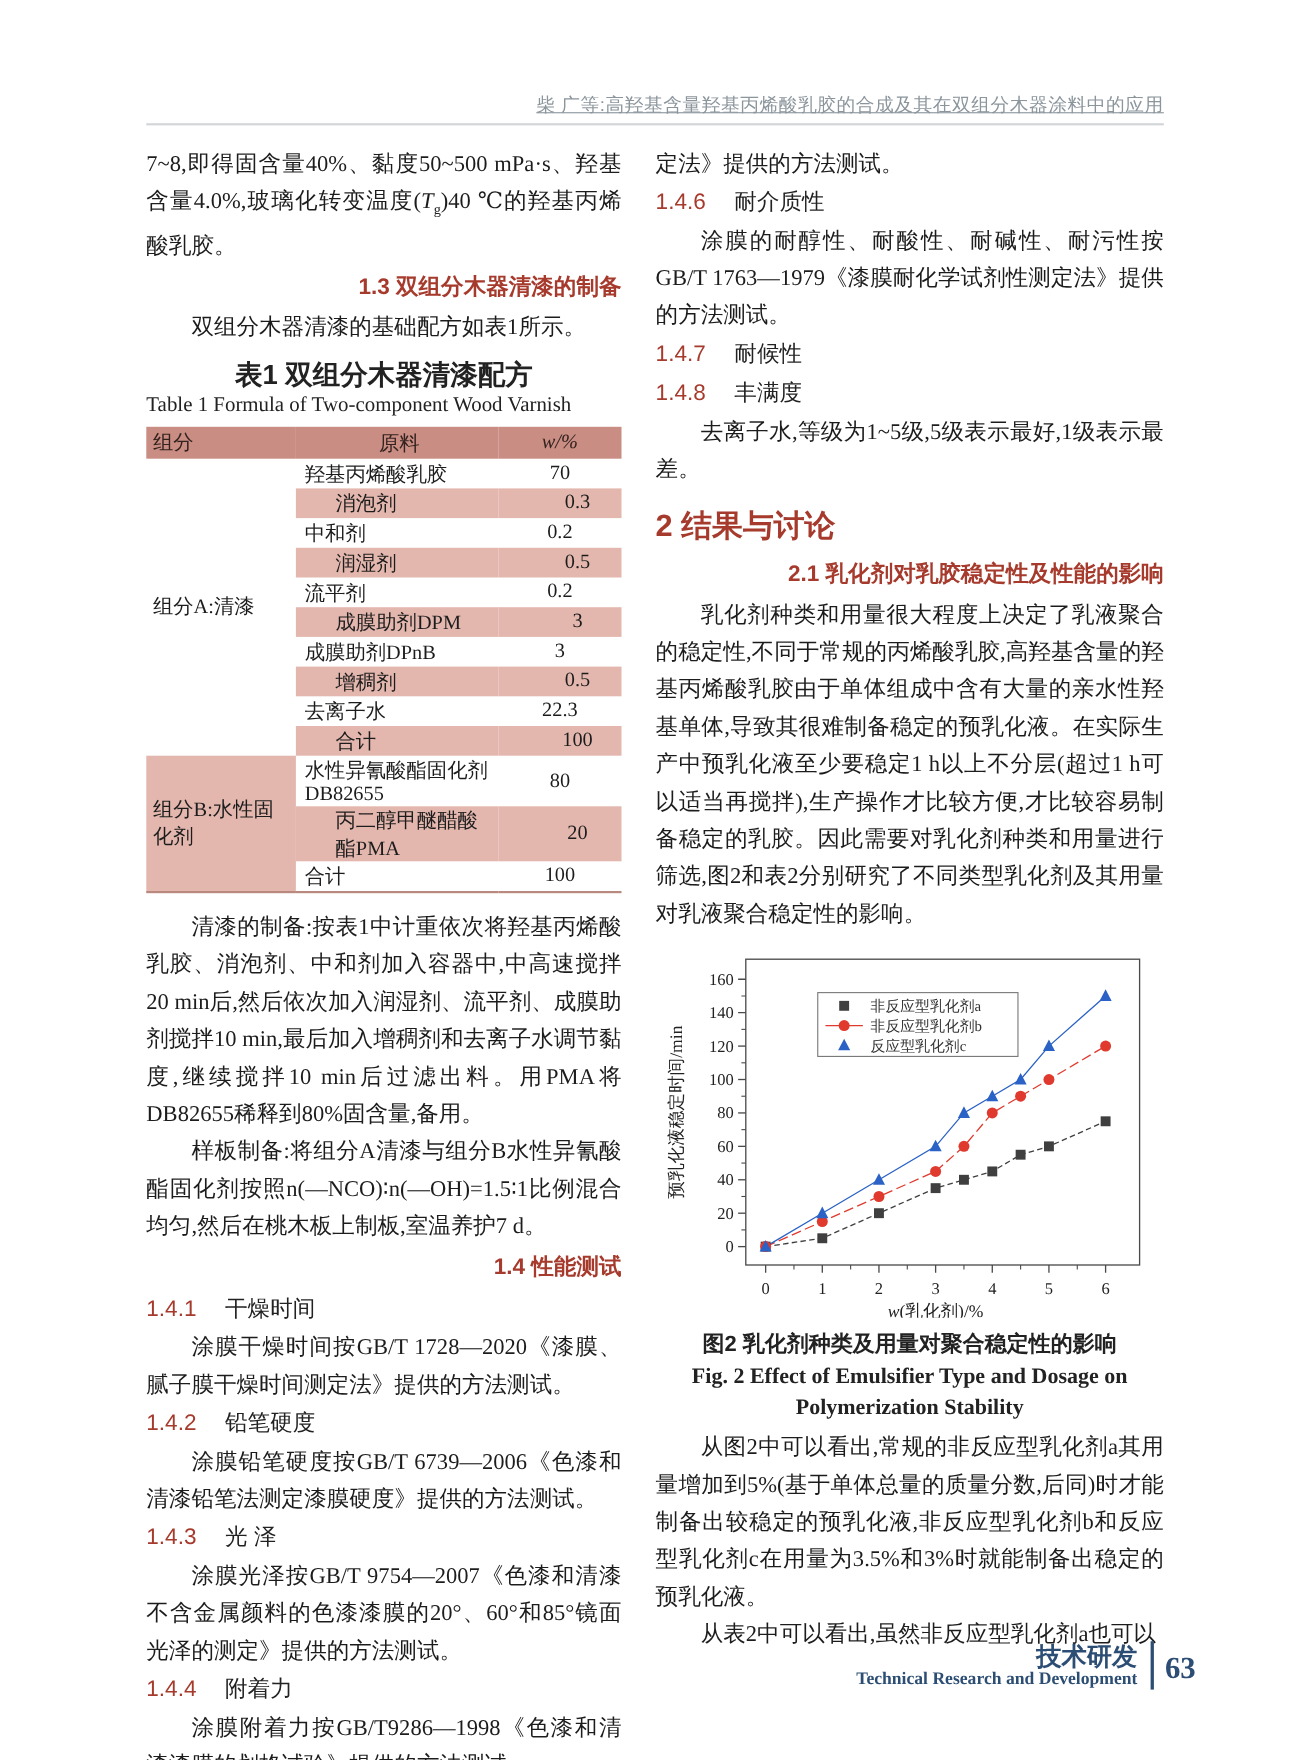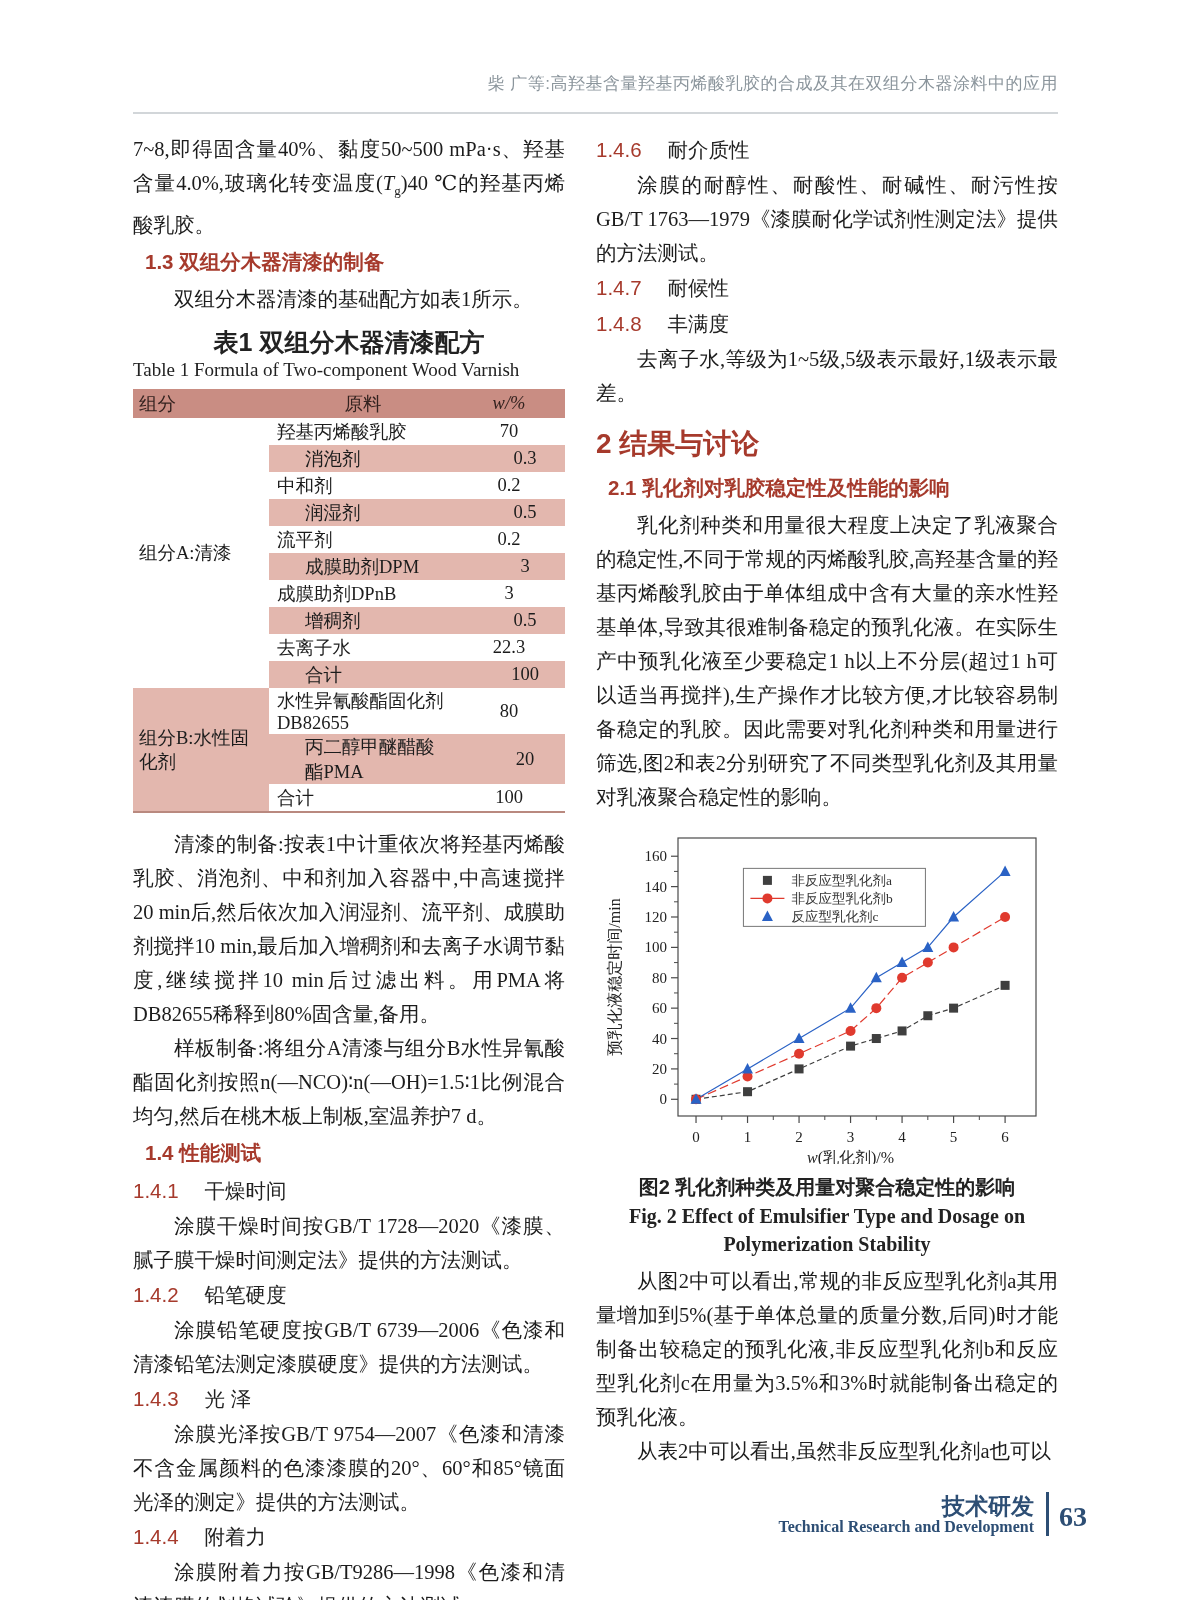--- a/index.html
+++ b/index.html
@@ -2,34 +2,35 @@
 <html><head>
 <meta charset="utf-8">
 <style>
   html,body{margin:0;padding:0;background:#ffffff;}
   .page{
     position:relative;width:1187px;height:1600px;background:#fff;
     font-family:"Liberation Serif","DejaVu Serif",serif;
     color:#1c1c1c;overflow:hidden;
   }
   .running-head{
-    position:absolute;top:72px;left:133px;width:925px;
+    position:absolute;top:84px;left:133px;width:925px;
     text-align:right;font-size:17px;color:#8b959c;
     font-family:"Liberation Sans","DejaVu Sans",sans-serif;
     letter-spacing:.5px;
+    text-decoration:underline;
   }
   .head-rule{position:absolute;top:112px;left:133px;width:925px;height:2px;background:#d2d6d9;}
   .columns{position:absolute;top:132px;left:133px;width:925px;display:flex;gap:31px;}
   .col-left{width:432px;}
   .col-right{width:462px;}
   p{margin:0;font-size:20.5px;line-height:34px;text-align:justify;}
   p.indent{text-indent:2em;}
   .h-red{
     font-family:"Liberation Sans","DejaVu Sans",sans-serif;
-    color:#a63a2c;font-weight:bold;font-size:20.5px;line-height:36px;margin:2px 12px;
+    color:#a63a2c;font-weight:bold;font-size:20.5px;line-height:36px;margin:2px 0;text-align:right;
   }
   .h2-big{
     font-family:"Liberation Sans","DejaVu Sans",sans-serif;
     color:#a63a2c;font-weight:bold;font-size:28px;line-height:40px;margin:14px 0 6px 0;
   }
   .sub-head{
     font-family:"Liberation Sans","DejaVu Sans",sans-serif;
     font-size:20.5px;line-height:36px;color:#222;
   }
   .sub-head .num{color:#a63a2c;margin-right:26px;}
@@ -180,20 +181,21 @@
 
       <div class="sub-head"><span class="num">1.4.3</span><span>光  泽</span></div>
       <p class="indent">涂膜光泽按GB/T 9754—2007《色漆和清漆 不含金属颜料的色漆漆膜的20°、60°和85°镜面光泽的测定》提供的方法测试。</p>
 
       <div class="sub-head"><span class="num">1.4.4</span><span>附着力</span></div>
       <p class="indent">涂膜附着力按GB/T9286—1998《色漆和清漆漆膜的划格试验》提供的方法测试。</p>
 
     </div>
 
     <div class="col-right">
+      <p>定法》提供的方法测试。</p>
 
       <div class="sub-head"><span class="num">1.4.6</span><span>耐介质性</span></div>
       <p class="indent">涂膜的耐醇性、耐酸性、耐碱性、耐污性按GB/T 1763—1979《漆膜耐化学试剂性测定法》提供的方法测试。</p>
 
       <div class="sub-head"><span class="num">1.4.7</span><span>耐候性</span></div>
 
       <div class="sub-head"><span class="num">1.4.8</span><span>丰满度</span></div>
       <p class="indent">去离子水,等级为1~5级,5级表示最好,1级表示最差。</p>
 
       <div class="h2-big">2   结果与讨论</div>

